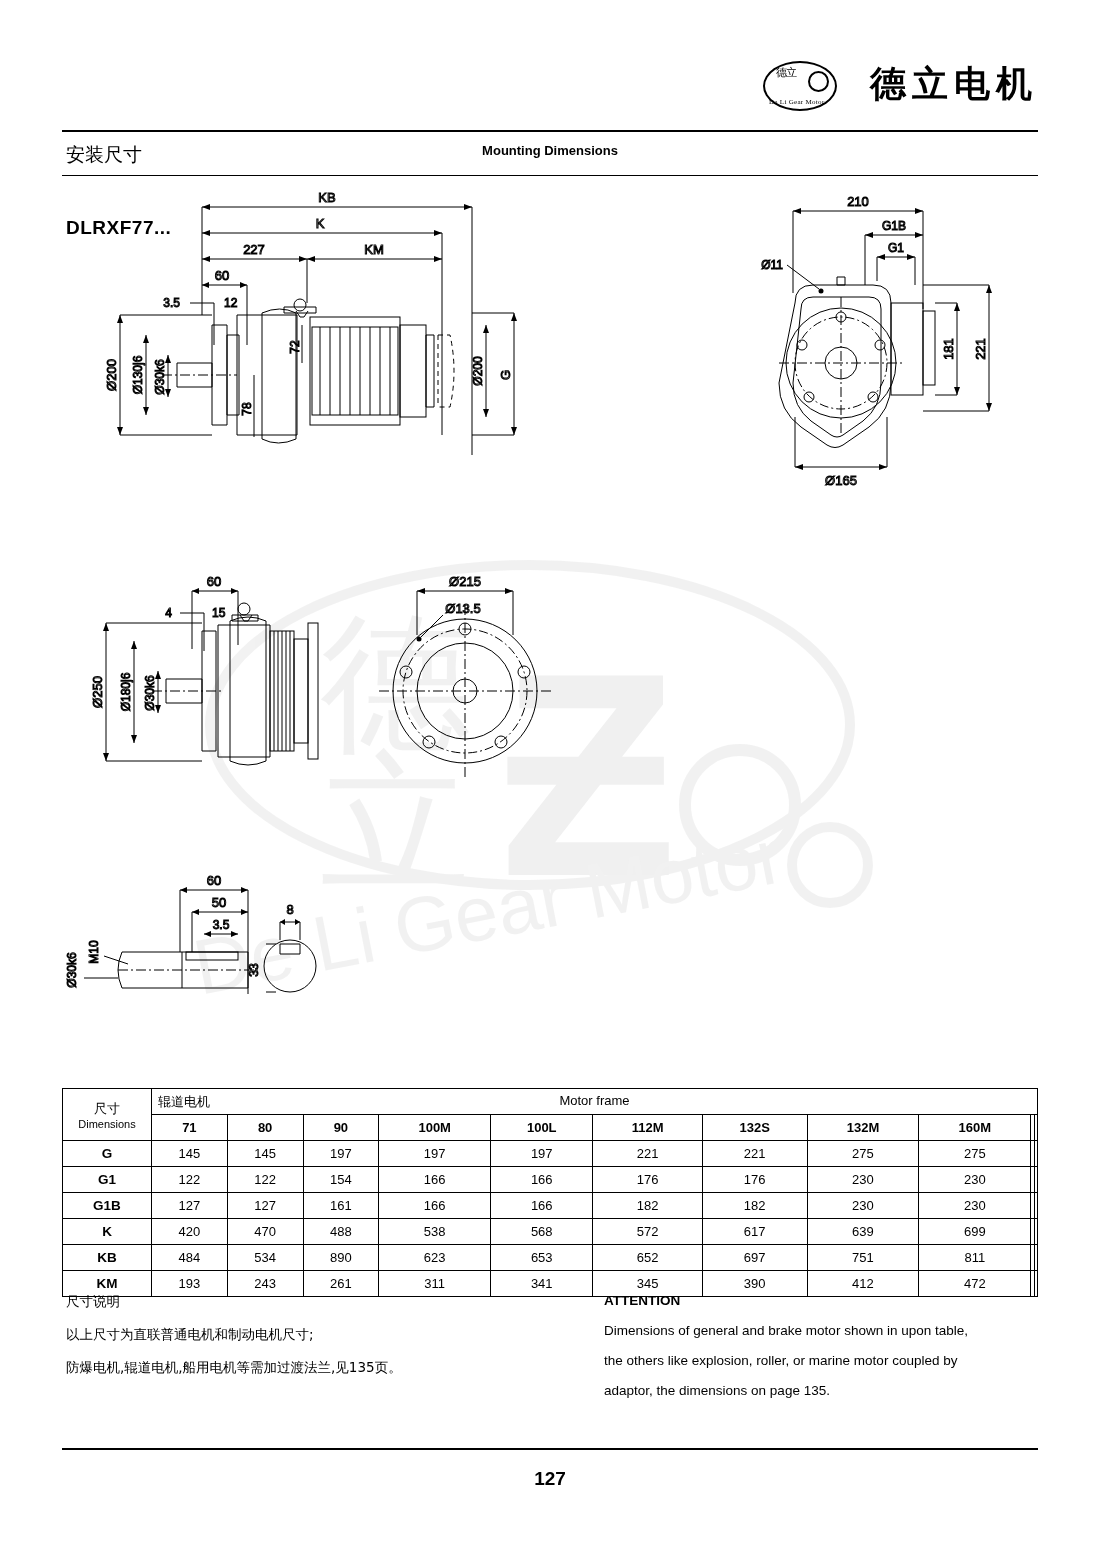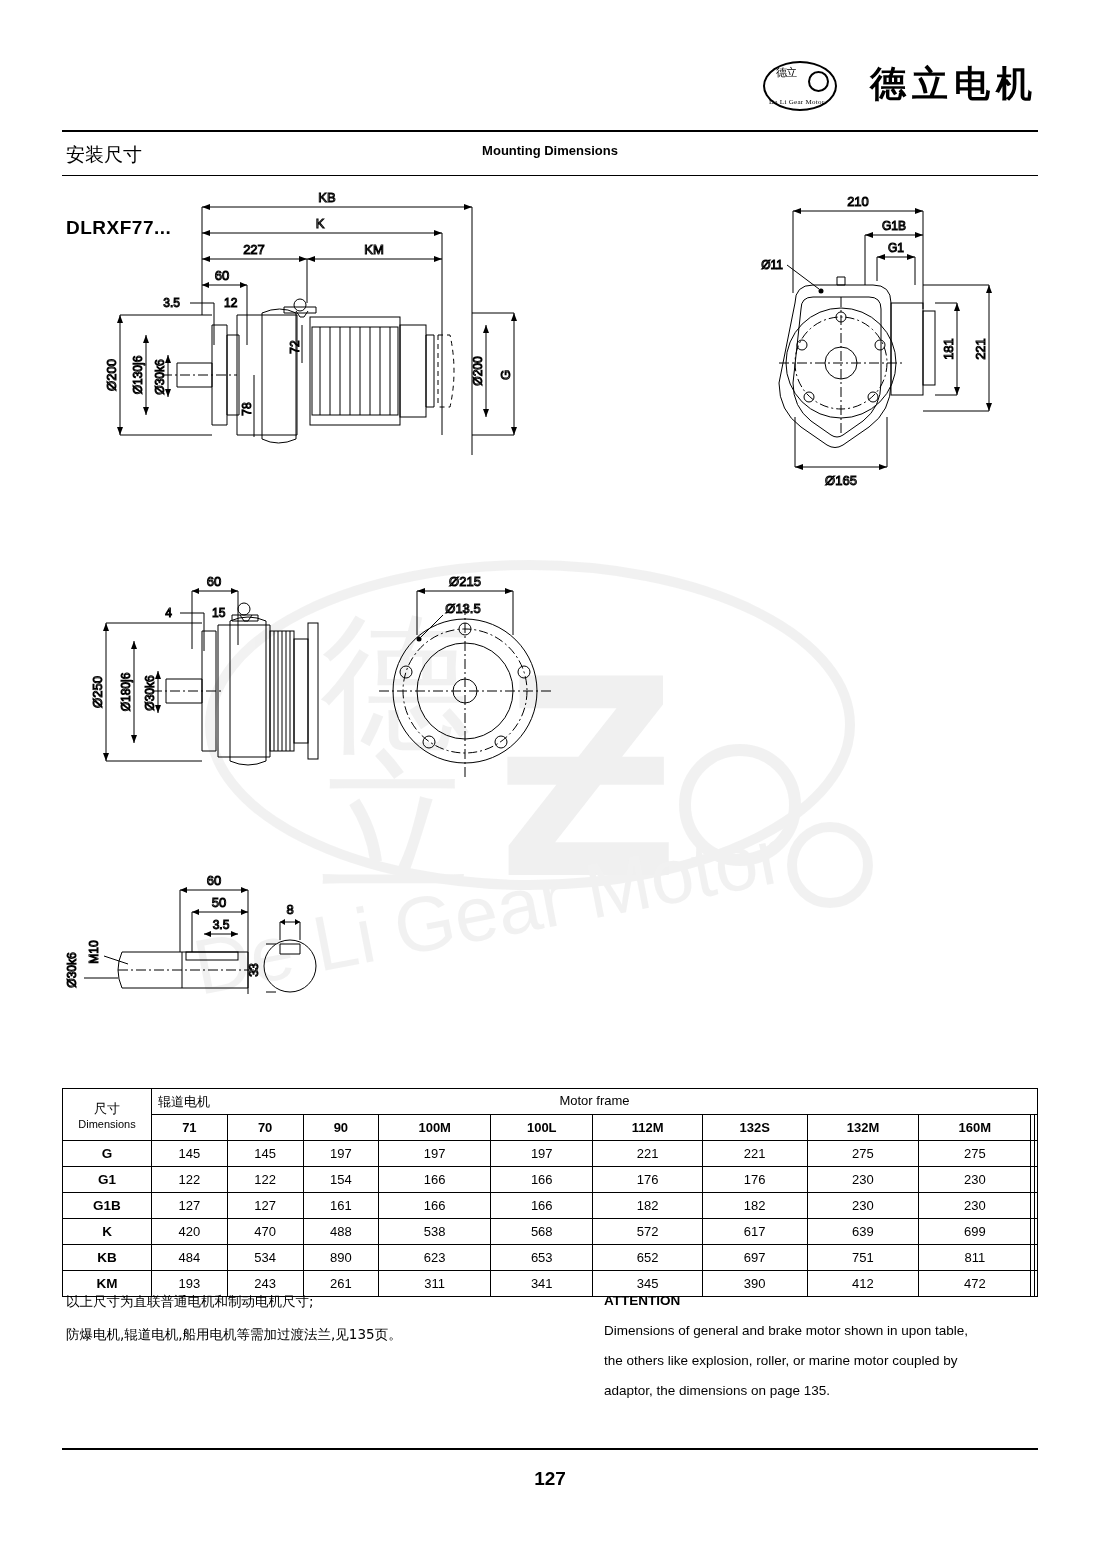--- a/index.html
+++ b/index.html
@@ -434,21 +434,21 @@
           <div class="hdr-cn">尺寸</div>
           <div class="hdr-en">Dimensions</div>
         </td>
         <td colspan="11" style="text-align:left;padding-left:6px;position:relative;">
           <span class="hdr-cn">辊道电机</span>
           <span style="position:absolute;left:0;right:0;text-align:center;font-size:13px;">Motor frame</span>
         </td>
       </tr>
       <tr>
         <td class="frame">71</td>
-        <td class="frame">70</td>
+        <td class="frame">80</td>
         <td class="frame">90</td>
         <td class="frame">100M</td>
         <td class="frame">100L</td>
         <td class="frame">112M</td>
         <td class="frame">132S</td>
         <td class="frame">132M</td>
         <td class="frame">160M</td>
         <td class="frame"></td>
         <td class="frame"></td>
       </tr>
@@ -534,20 +534,21 @@
         <td>390</td>
         <td>412</td>
         <td>472</td>
         <td></td>
         <td></td>
       </tr>
     </tbody>
   </table>
 
   <div class="notes-cn">
+    <div>尺寸说明</div>
     <div>以上尺寸为直联普通电机和制动电机尺寸;</div>
     <div>防爆电机,辊道电机,船用电机等需加过渡法兰,见135页。</div>
   </div>
 
   <div class="notes-en">
     <div class="h">ATTENTION</div>
     <div class="l">Dimensions of general and brake motor shown in upon table,</div>
     <div class="l">the others like explosion, roller, or marine motor coupled by</div>
     <div class="l">adaptor, the dimensions on page 135.</div>
   </div>

